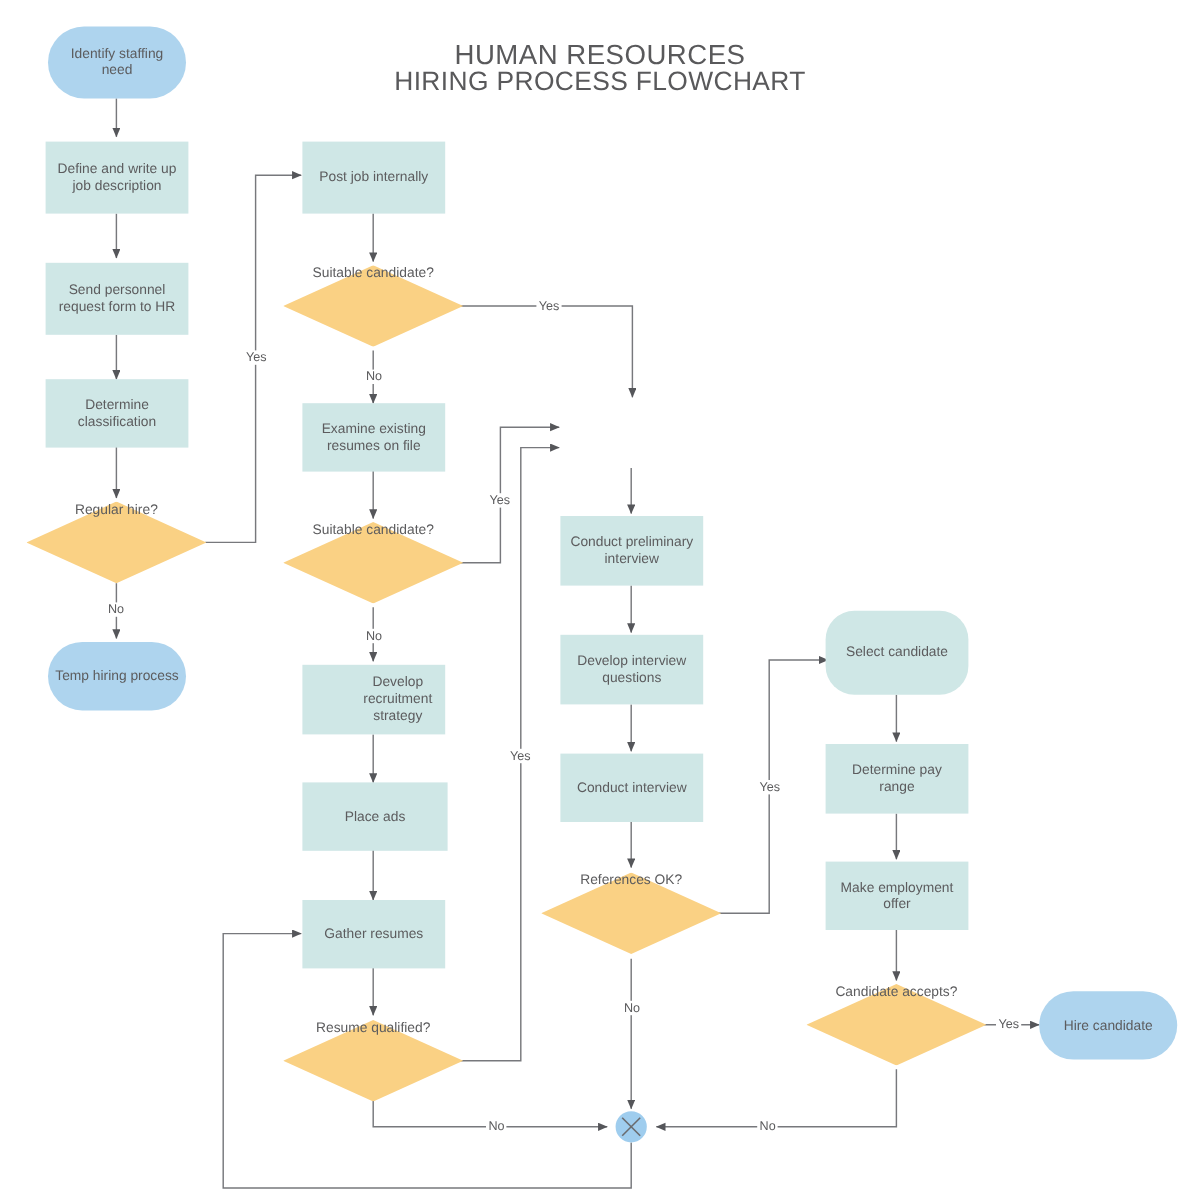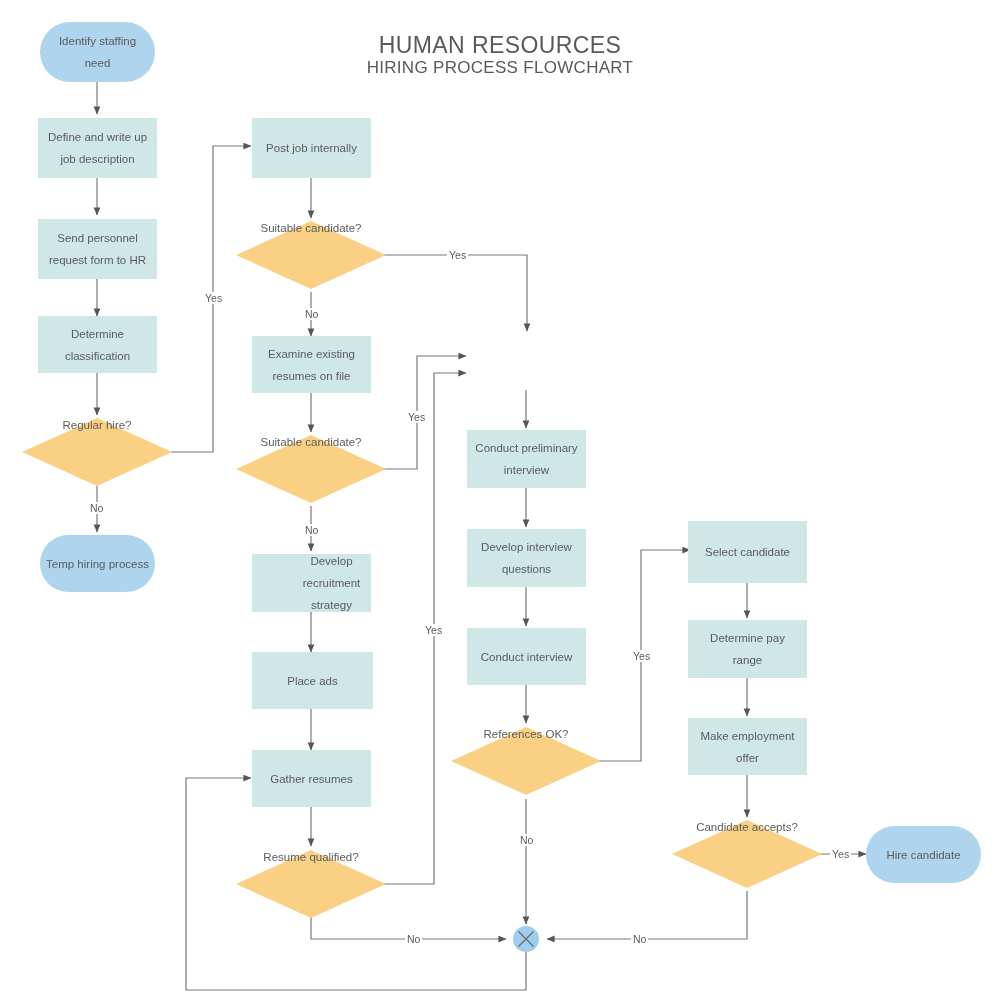--- a/index.html
+++ b/index.html
@@ -1,23 +1,23 @@
 <!DOCTYPE html>
 <html><head>
 <meta charset="utf-8">
 <style>
   html,body{margin:0;padding:0;background:#ffffff;}
   body{width:1000px;height:1000px;font-family:"Liberation Sans",sans-serif;}
   #stage{position:relative;width:1000px;height:1000px;overflow:hidden;background:#fff;}
   svg#edges{position:absolute;left:0;top:0;width:1000px;height:1000px;}
   .title-wrap{position:absolute;left:310px;top:14px;width:380px;text-align:center;}
   .title-main{font-size:23px;color:#59595b;letter-spacing:.4px;line-height:26px;margin-top:18px;}
-  .title-sub{font-size:17px;color:#59595b;letter-spacing:.3px;line-height:20px;}
+  .title-sub{font-size:22px;color:#59595b;letter-spacing:.3px;line-height:20px;}
   .node{position:absolute;display:flex;align-items:center;justify-content:center;text-align:center;
-        color:#5c5c5e;font-size:11.5px;line-height:22px;box-sizing:border-box;padding:2px 6px;}
+        color:#5c5c5e;font-size:11.5px;line-height:14px;box-sizing:border-box;padding:2px 6px;}
   .proc{background:#cfe7e6;}
   .term{background:#aed4ee;border-radius:34px;}
   .dia-wrap{position:absolute;}
   .dia-shape{position:absolute;left:0;top:0;width:100%;height:100%;background:#fad184;
              clip-path:polygon(50% 0%,100% 50%,50% 100%,0% 50%);}
   .dia-label{position:absolute;left:0;top:0;width:100%;height:100%;display:flex;
              justify-content:center;text-align:center;
              color:#5c5c5e;font-size:11.5px;line-height:14px;}
   .conn{position:absolute;width:26px;height:26px;border-radius:50%;background:#9fcdee;}
   .conn svg{position:absolute;left:0;top:0;}
@@ -168,21 +168,21 @@
     <span>Conduct interview</span>
   </div>
 
   <div class="dia-wrap" style="left:451px;top:727px;width:150px;height:68px;">
     <div class="dia-shape"></div>
     <div class="dia-label">
         <span>References OK?</span>
       </div>
   </div>
 
-  <div class="node proc" style="left:688px;top:521px;width:119px;height:62px;">
+  <div class="node proc" style="left:688px;top:509px;width:119px;height:70px;border-radius:24px;">
     <span>Select candidate</span>
   </div>
 
   <div class="node proc" style="left:688px;top:620px;width:119px;height:58px;">
     <span>Determine pay range</span>
   </div>
 
   <div class="node proc" style="left:688px;top:718px;width:119px;height:57px;">
     <span>Make employment offer</span>
   </div>

